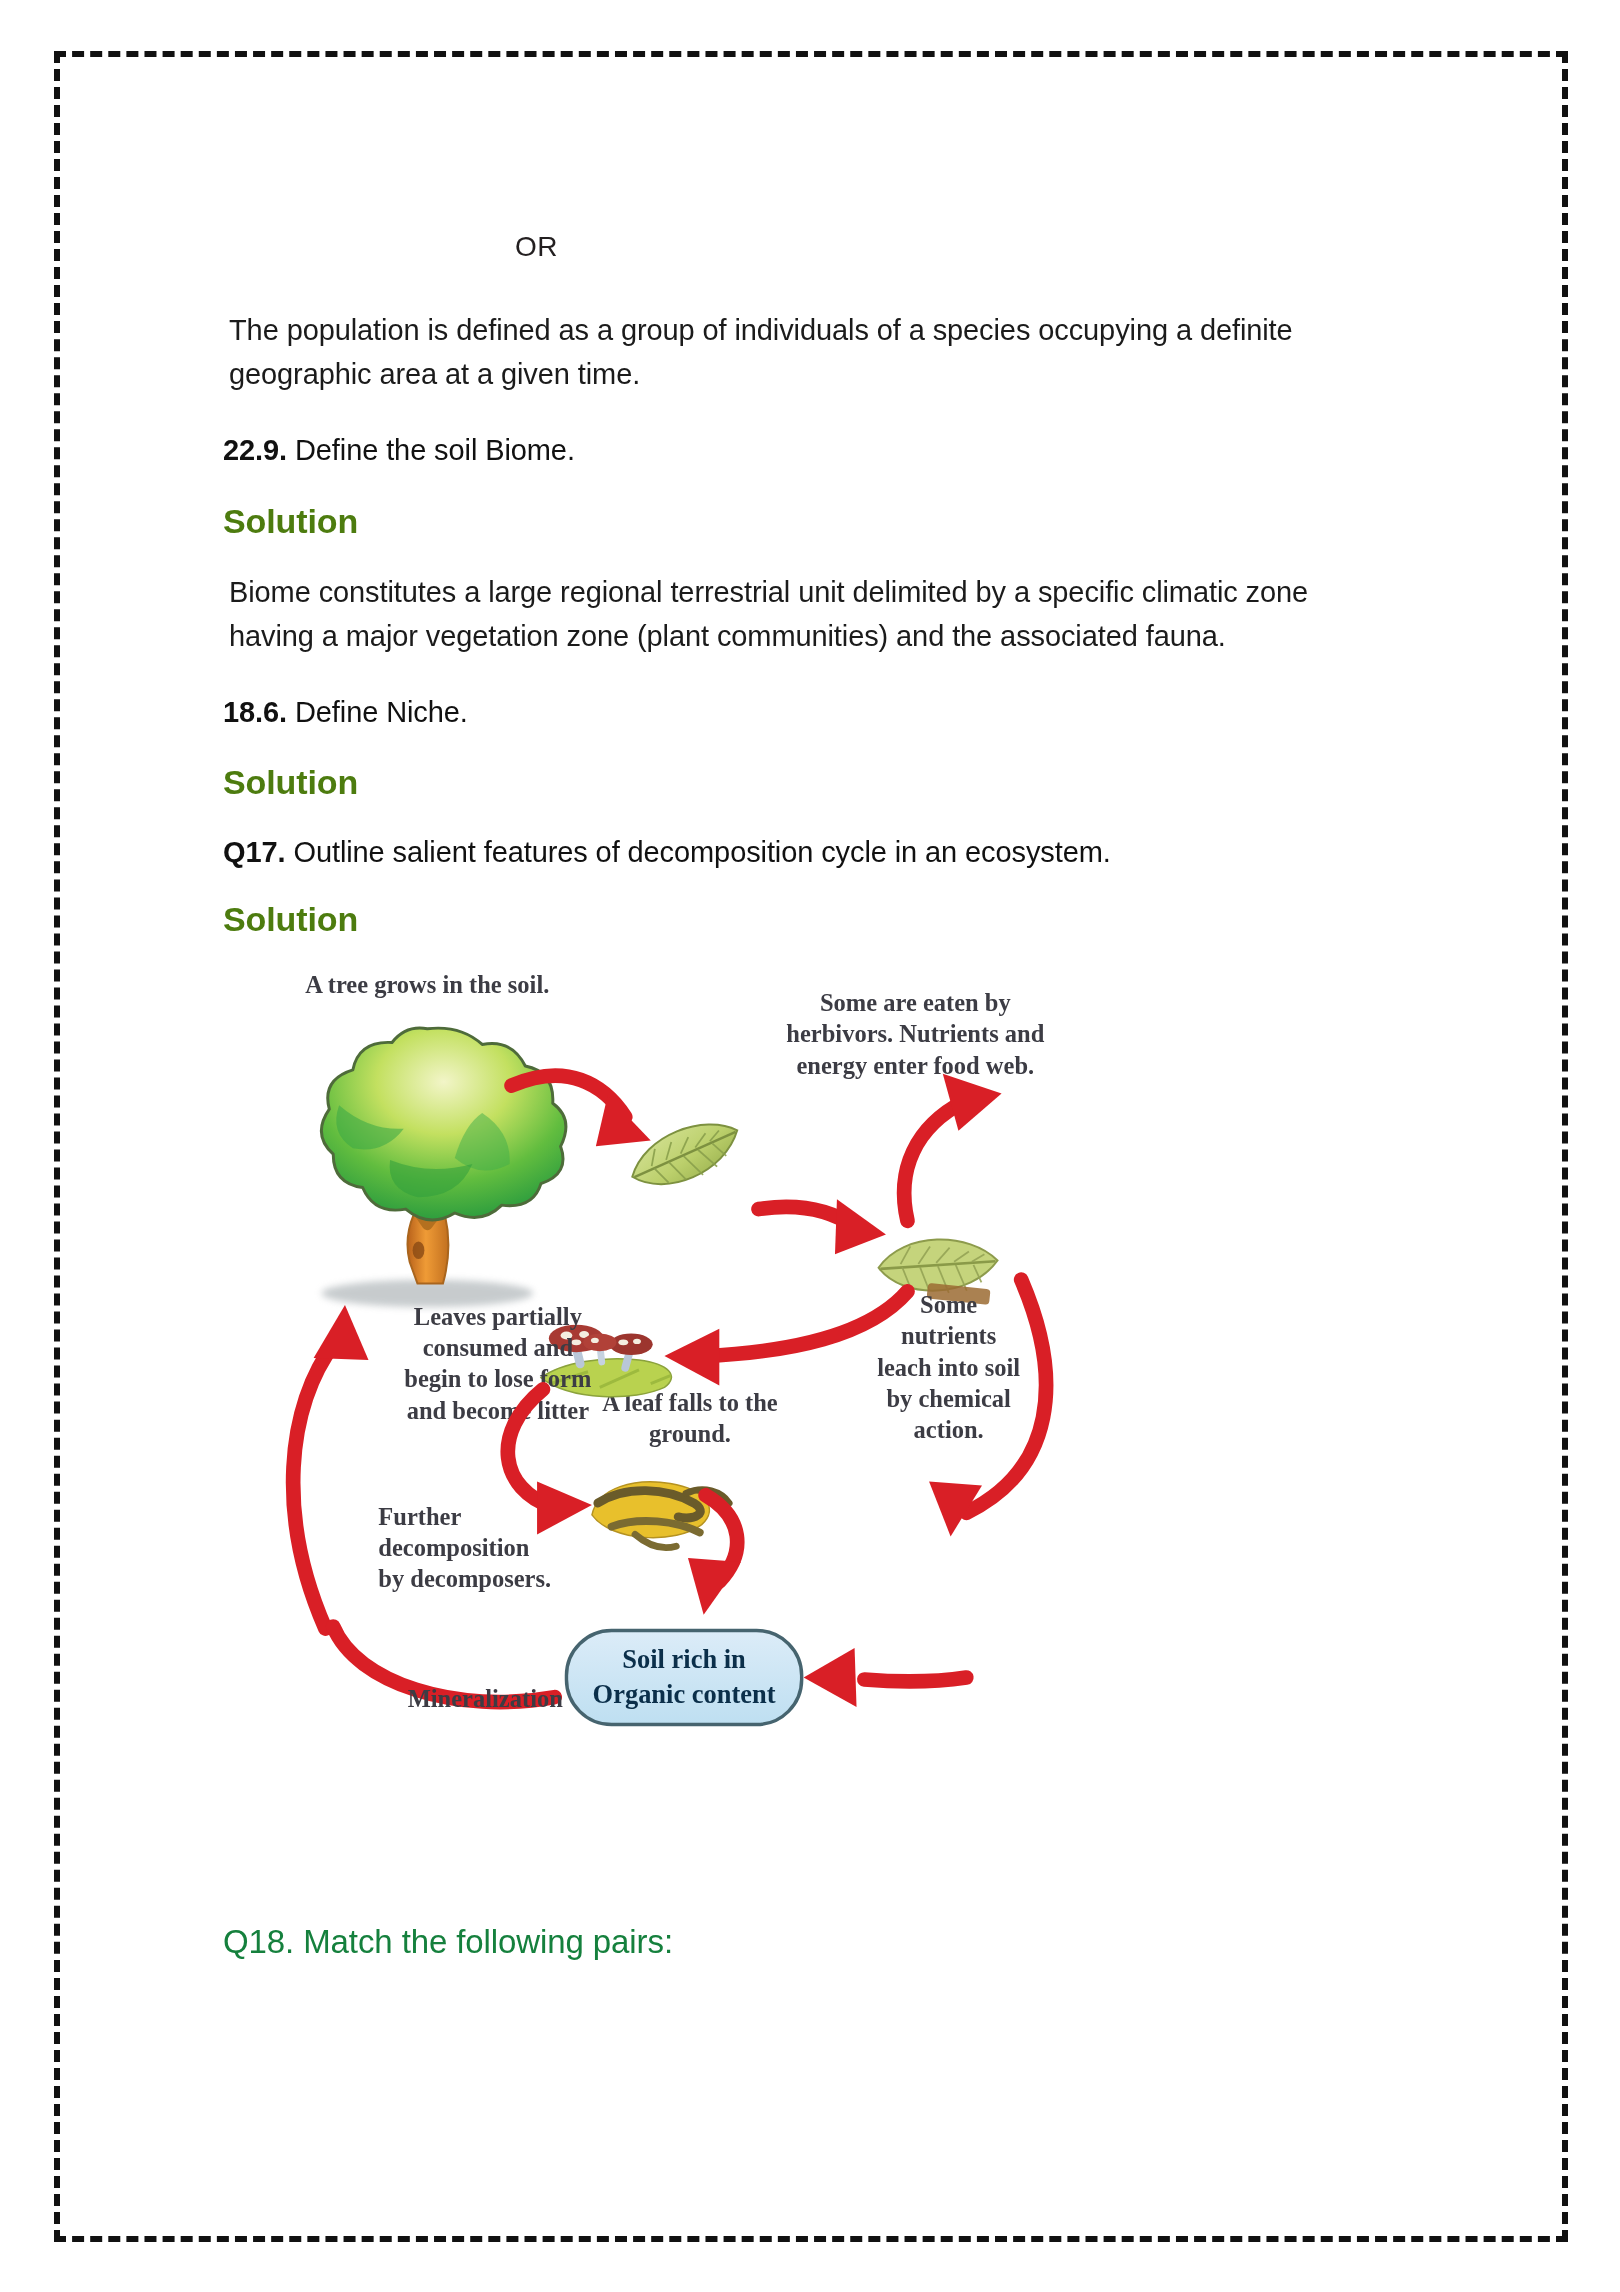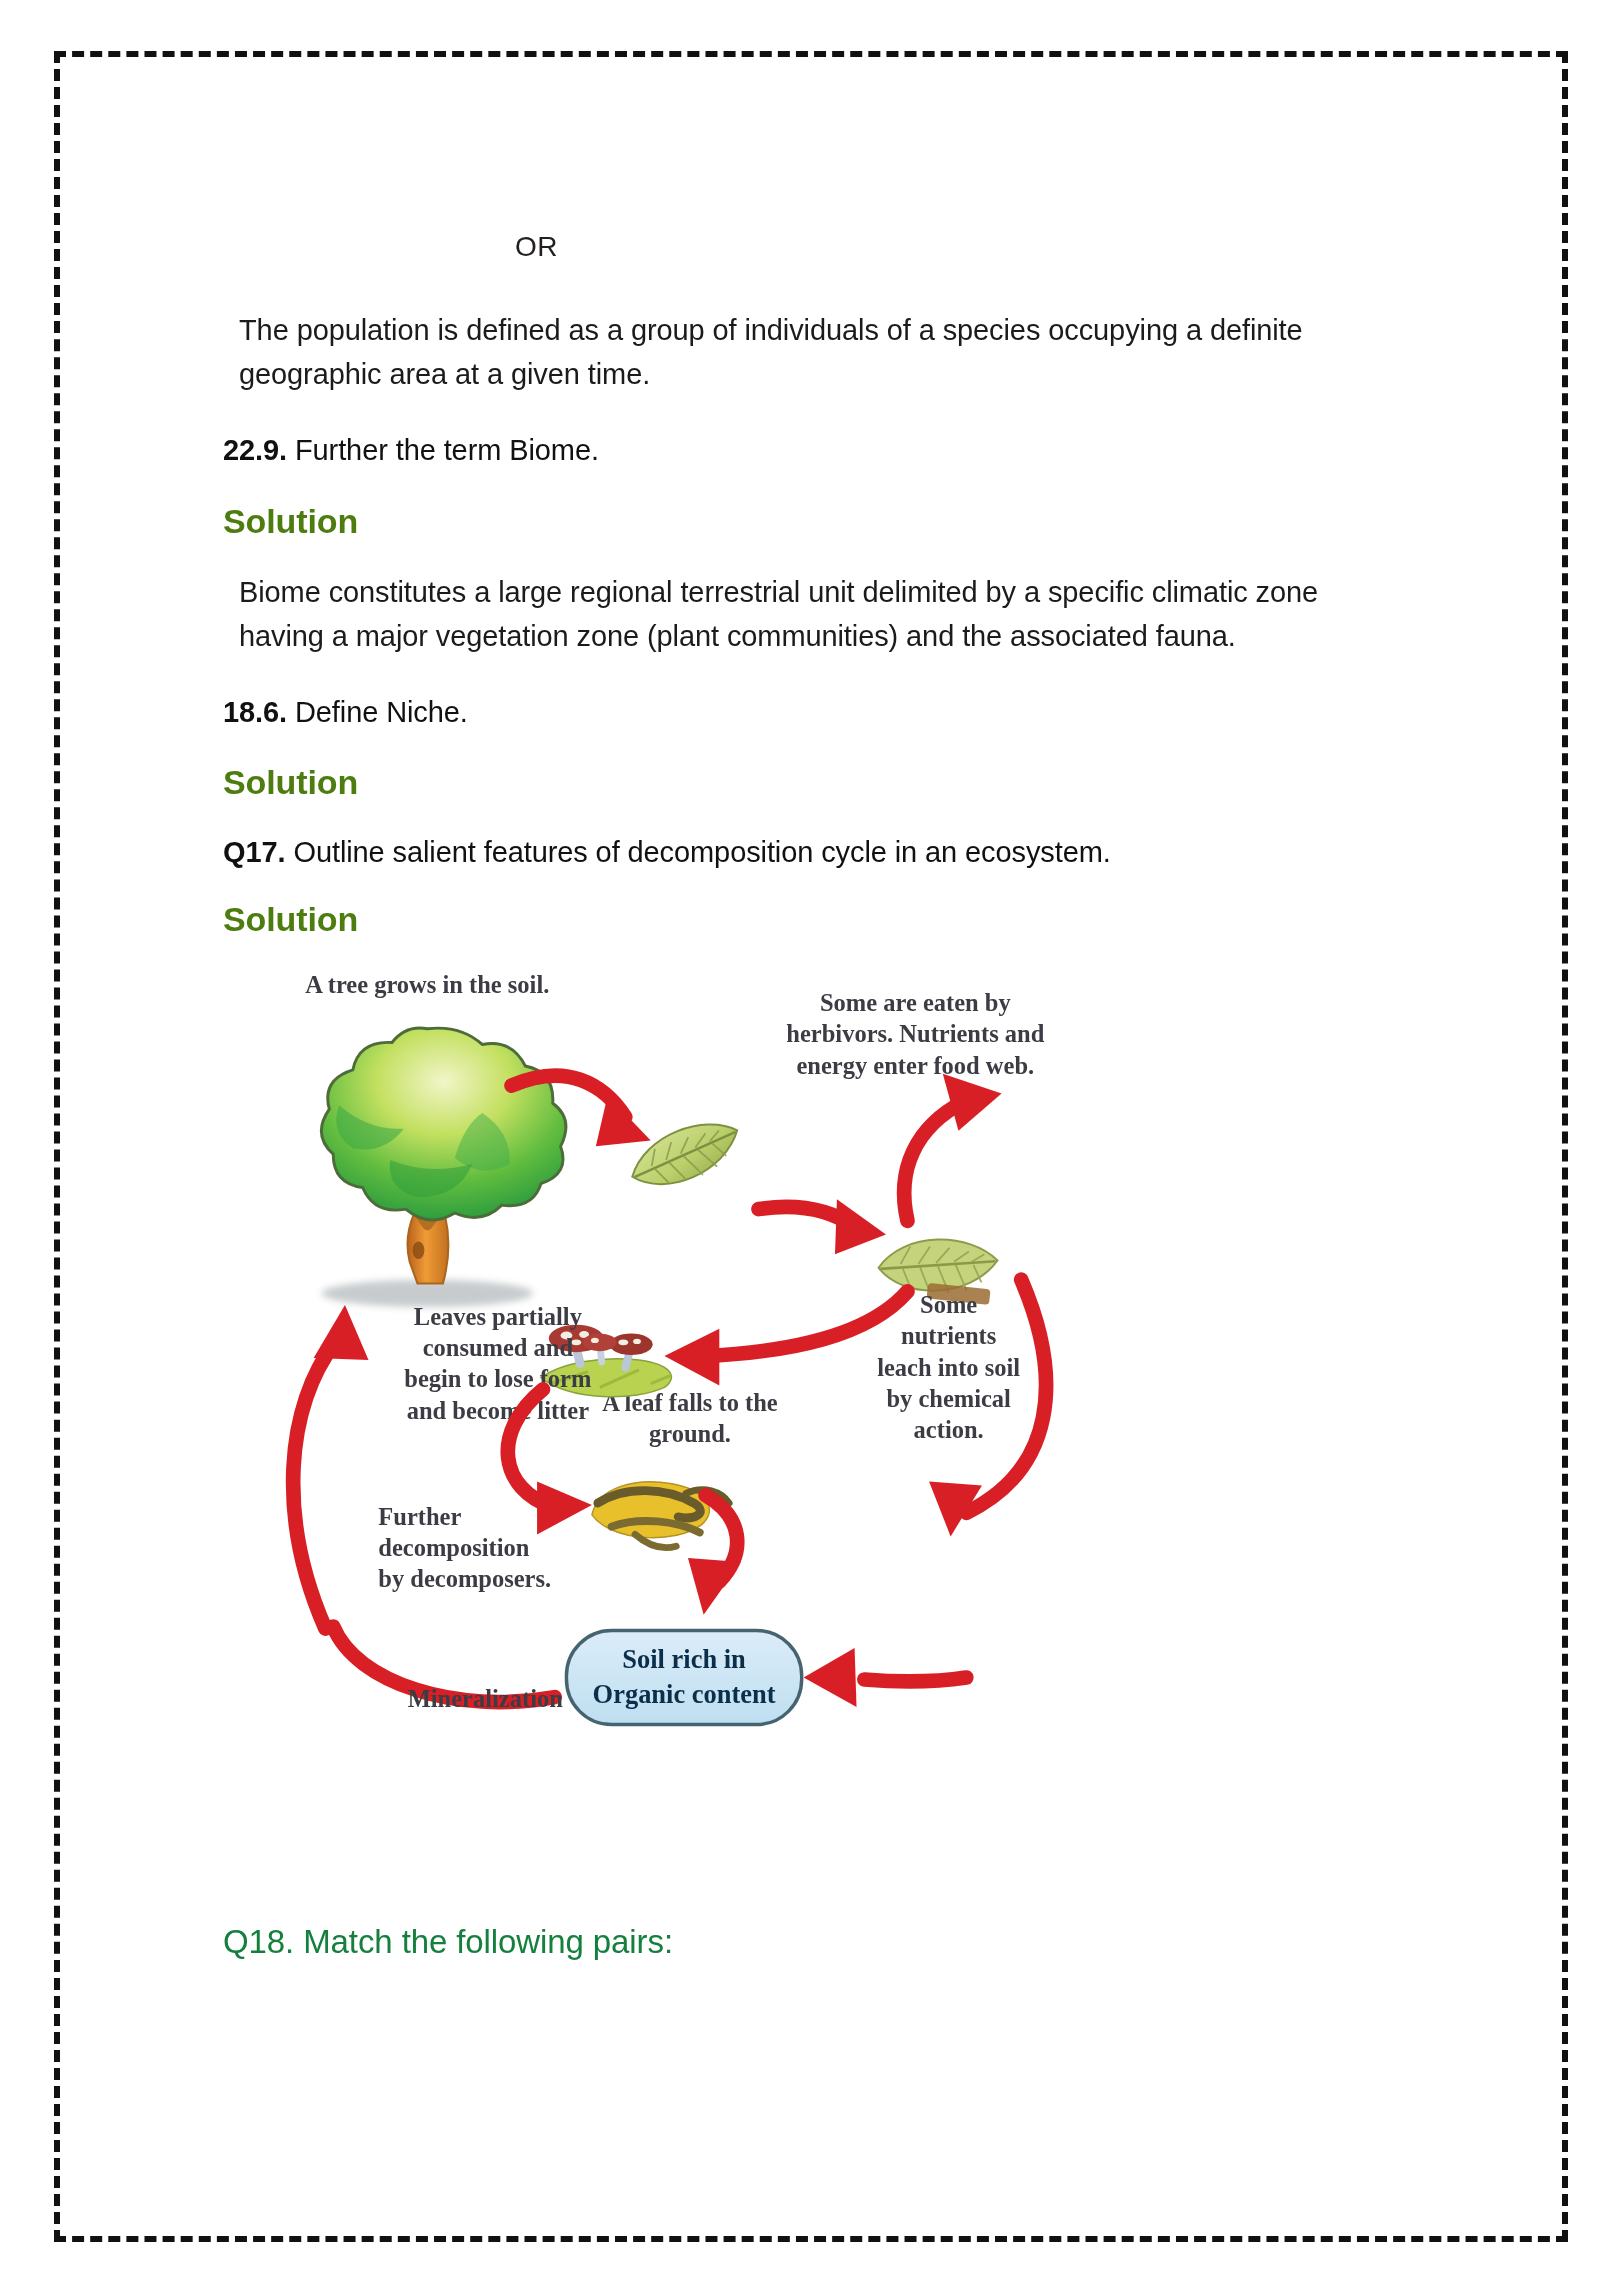--- a/index.html
+++ b/index.html
@@ -48,21 +48,21 @@
     color: #231f20;
     letter-spacing: 0.4px;
     margin: 0 0 45px 0;
     width: 627px;
   }
 
   .para {
     font-size: 29px;
     line-height: 1.52;
     color: #1b1b1b;
-    margin: 0 0 33px 16px;
+    margin: 0 0 33px 6px;
     letter-spacing: -0.1px;
     font-stretch: condensed;
   }
 
   .q-head {
     font-size: 29px;
     line-height: 1.5;
     color: #111111;
     margin: 0 0 29px 0;
     font-weight: 700;
@@ -115,21 +115,21 @@
 <div id="page">
 
   <div id="dashed-frame"></div>
 
   <div id="doc-body">
 
     <div class="or-line">OR</div>
 
     <p class="para">The population is defined as a group of individuals of a species occupying a definite geographic area at a given time.</p>
 
-    <p class="q-head"><span>22.9.</span><span class="q-rest"> Further the term Biome.</span></p>
+    <p class="q-head"><span>22.9.</span><span class="q-rest"> Define the soil Biome.</span></p>
 
     <p class="solution">Solution</p>
 
     <p class="para">Biome constitutes a large regional terrestrial unit delimited by a specific climatic zone having a major vegetation zone (plant communities) and the associated fauna.</p>
 
     <p class="q-head"><span>18.6.</span><span class="q-rest"> Define Niche.</span></p>
 
     <p class="solution">Solution</p>
 
 

